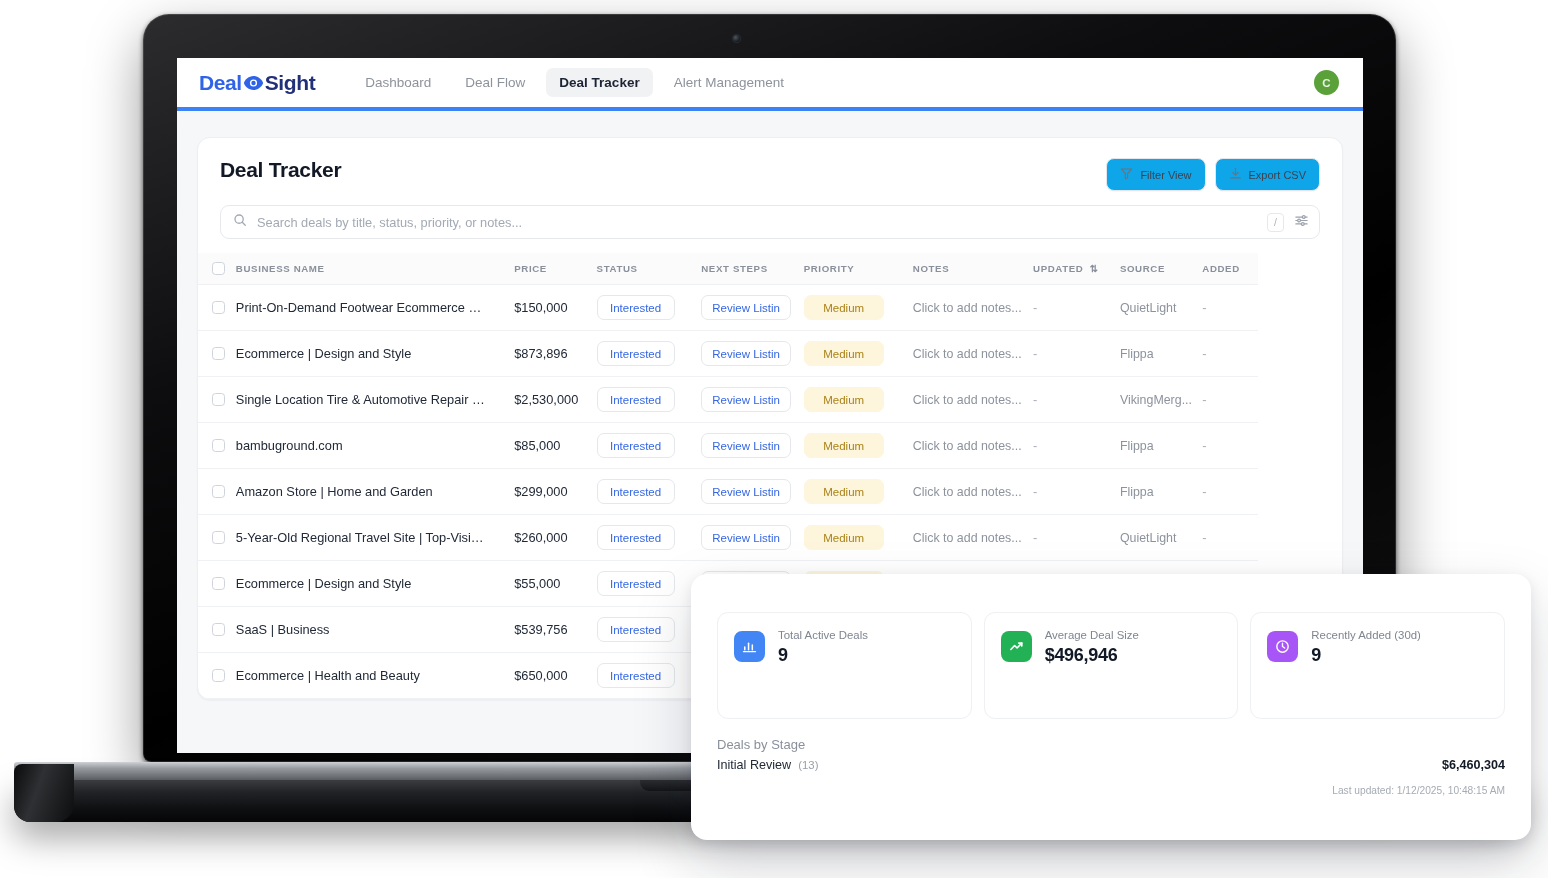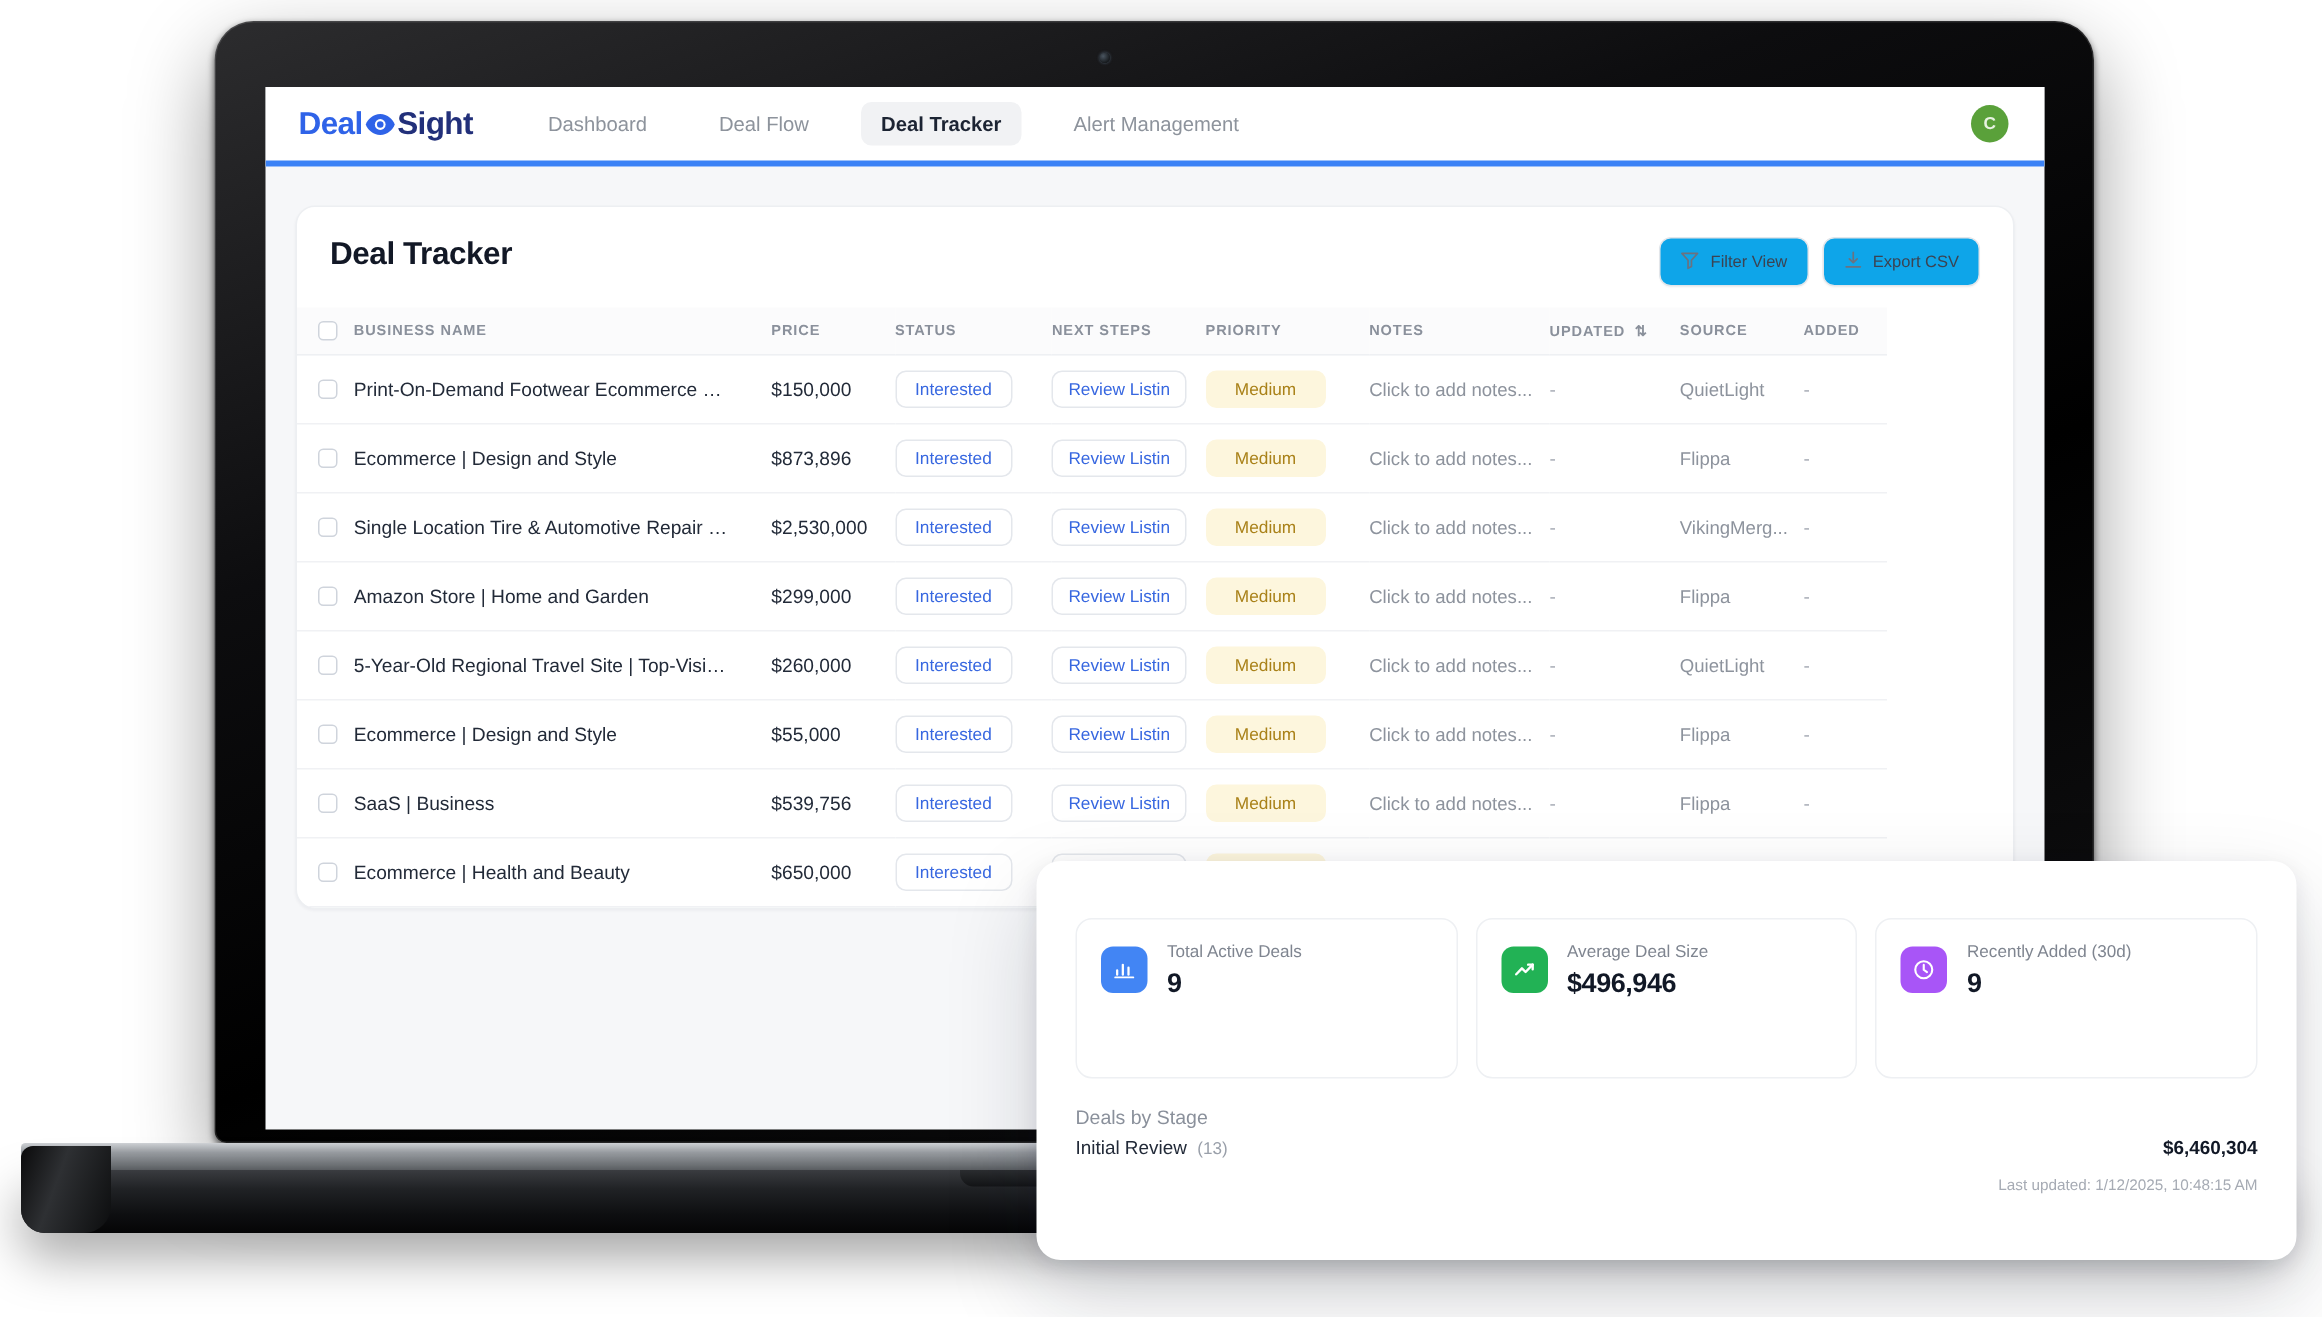--- a/index.html
+++ b/index.html
@@ -67,21 +67,21 @@
 
   
   .appbar {
     height: 53px; background:#fff; border-bottom:4px solid #3b82f6;
     display:flex; align-items:center; padding: 0 24px 0 22px;
   }
   .logo { display:flex; align-items:center; font-size:21px; font-weight:700; letter-spacing:-.4px; }
   .logo .deal { color:#2f63e8; }
   .logo .sight { color:#22307a; }
   .logo .eye { margin: 0 1px; display:flex; align-items:center; }
-  .nav { display:flex; align-items:center; gap: 22px; margin-left: 37px; }
+  .nav { display:flex; align-items:center; gap: 8px; margin-left: 37px; }
   .nav a {
     font-size: 13.5px; color:#8d939c; text-decoration:none;
     padding: 7px 13px; border-radius: 7px; white-space:nowrap;
   }
   .nav a.active { color:#1c2433; font-weight:700; background:#f1f2f4; }
   .avatar {
     margin-left:auto; width:25px; height:25px; border-radius:50%;
     background:#5aa13a; color:#e8f3e2; font-size:11.5px; font-weight:600;
     display:flex; align-items:center; justify-content:center;
   }
@@ -240,20 +240,40 @@
                   <path d="M8 1.6v8"></path>
                     <path d="M4.8 6.8 8 10l3.2-3.2"></path>
                     <path d="M2.2 13.4h11.6"></path>
                 </svg>
               </span>
               <span>Export CSV</span>
             </button>
           </div>
         </div>
 
+        <div class="search-wrap">
+          <div class="search">
+            <span>
+              <svg width="14" height="14" viewBox="0 0 16 16" fill="none" stroke="#a3a9b4" stroke-width="1.5" stroke-linecap="round">
+                <circle cx="7" cy="7" r="4.7"></circle>
+                  <path d="M10.6 10.6 14 14"></path>
+              </svg>
+            </span>
+            <input type="text" placeholder="Search deals by title, status, priority, or notes..." style="">
+            <span class="kbd">/</span>
+            <span>
+              <svg width="15" height="15" viewBox="0 0 16 16" fill="none" stroke="#9ba1ac" stroke-width="1.3" stroke-linecap="round">
+                <path d="M2 4.3h12M2 8h12M2 11.7h12"></path>
+                <circle cx="10.4" cy="4.3" r="1.5" fill="#fff"></circle>
+                <circle cx="5.4" cy="8" r="1.5" fill="#fff"></circle>
+                <circle cx="9.4" cy="11.7" r="1.5" fill="#fff"></circle>
+              </svg>
+            </span>
+          </div>
+        </div>
 
         <table>
           <thead>
             <tr>
               <th class="c-check">
                 <span class="cbx"></span>
               </th>
               <th class="c-name">BUSINESS NAME</th>
               <th class="c-price">PRICE</th>
               <th class="c-status">STATUS</th>
@@ -315,20 +335,36 @@
                 <td class="c-notes muted">Click to add notes...</td>
                 <td class="c-upd muted-dash">-</td>
                 <td class="c-src muted">VikingMerg...</td>
                 <td class="c-added muted-dash">-</td>
               </tr>
               <tr>
                 <td class="c-check">
                   <span class="cbx"></span>
                 </td>
                 <td class="c-name">
+                  <div class="name-cell">bambuground.com</div>
+                </td>
+                <td class="c-price">$85,000</td>
+                <td class="c-status"><span class="pill">Interested</span></td>
+                <td class="c-next"><span class="pill next">Review Listin</span></td>
+                <td class="c-prio"><span class="pill prio">Medium</span></td>
+                <td class="c-notes muted">Click to add notes...</td>
+                <td class="c-upd muted-dash">-</td>
+                <td class="c-src muted">Flippa</td>
+                <td class="c-added muted-dash">-</td>
+              </tr>
+              <tr>
+                <td class="c-check">
+                  <span class="cbx"></span>
+                </td>
+                <td class="c-name">
                   <div class="name-cell">Amazon Store | Home and Garden</div>
                 </td>
                 <td class="c-price">$299,000</td>
                 <td class="c-status"><span class="pill">Interested</span></td>
                 <td class="c-next"><span class="pill next">Review Listin</span></td>
                 <td class="c-prio"><span class="pill prio">Medium</span></td>
                 <td class="c-notes muted">Click to add notes...</td>
                 <td class="c-upd muted-dash">-</td>
                 <td class="c-src muted">Flippa</td>
                 <td class="c-added muted-dash">-</td>

